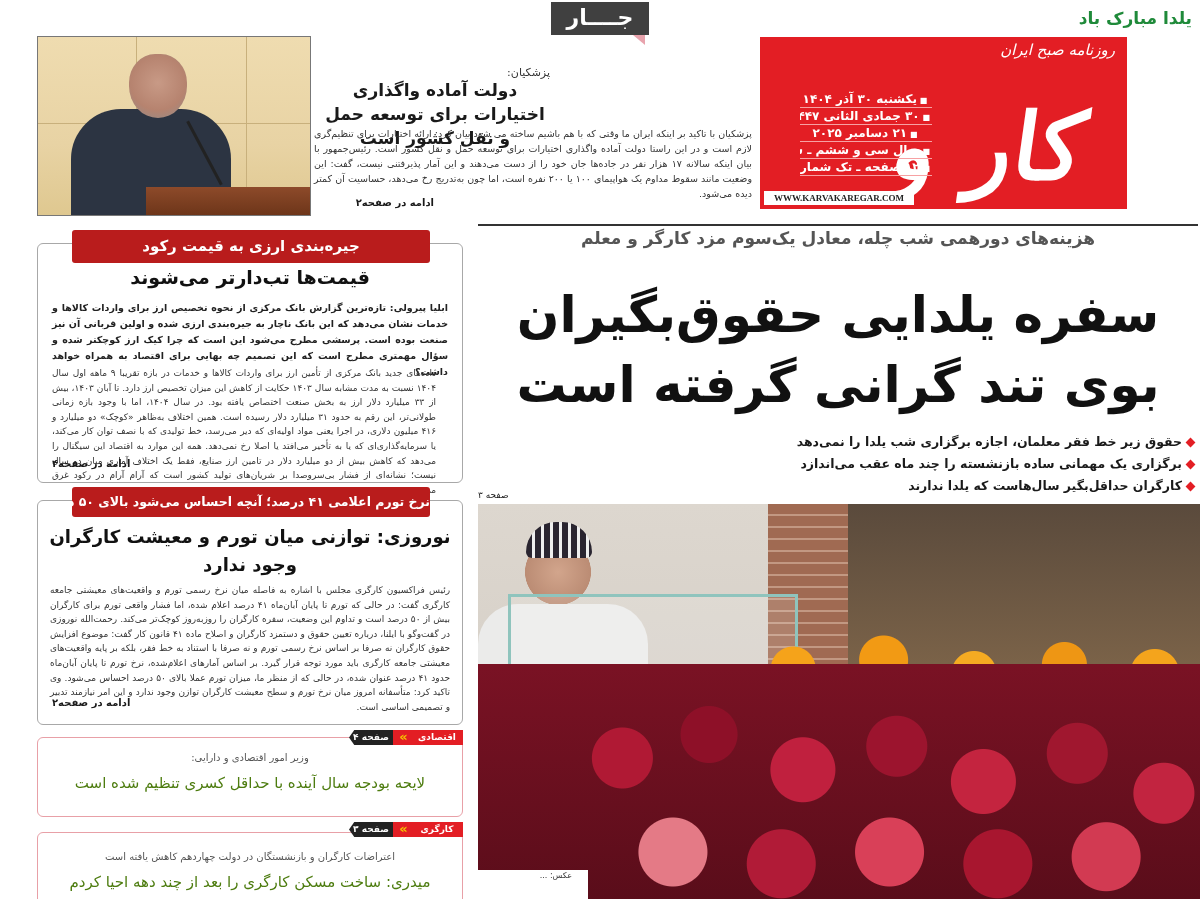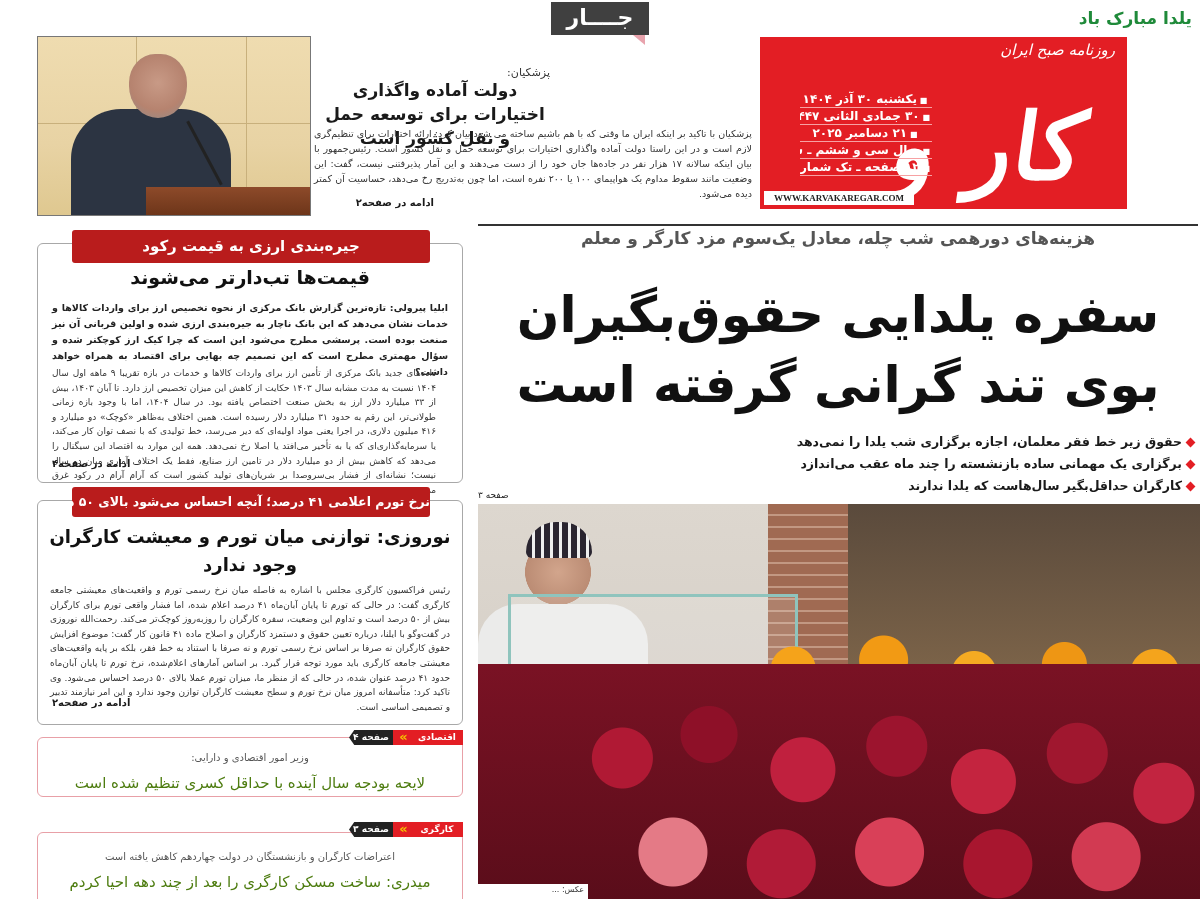--- a/index.html
+++ b/index.html
@@ -64,21 +64,21 @@
       radial-gradient(circle at 58% 35%, #9c142e 0 30px, transparent 31px),
       radial-gradient(circle at 70% 50%, #c4243f 0 32px, transparent 33px),
       radial-gradient(circle at 83% 38%, #a0172f 0 30px, transparent 31px),
       radial-gradient(circle at 95% 55%, #c22440 0 30px, transparent 31px),
       radial-gradient(circle at 27% 80%, #e47a86 0 34px, transparent 35px),
       radial-gradient(circle at 42% 85%, #b11b37 0 34px, transparent 35px),
       radial-gradient(circle at 57% 80%, #d94058 0 34px, transparent 35px),
       radial-gradient(circle at 72% 85%, #a8162f 0 34px, transparent 35px),
       radial-gradient(circle at 87% 82%, #d23a52 0 34px, transparent 35px),
       linear-gradient(180deg, #7a1224, #5a0d1a); }
-  #main-photo .caption { position: absolute; left: 0; bottom: 0; width: 110px; height: 15px; background: #fff; font-size: 8px; line-height: 12px; text-align: right; padding-right: 4px; color: #333; }
+  #main-photo .caption { position: absolute; left: 0; bottom: 0; width: 110px; height: 29px; background: #fff; font-size: 8px; line-height: 12px; text-align: right; padding-right: 16px; color: #333; }
 
   
   .box { position: absolute; border: 1.5px solid #a8a8a8; border-radius: 6px; background: #fff; }
   .red-banner { position: absolute; background: #b91c1c; color: #fff; font-weight: bold; text-align: center; border-radius: 3px; white-space: nowrap; }
   .box-headline { position: absolute; width: 100%; text-align: center; font-weight: bold; color: #111; }
   .box-body { position: absolute; font-size: 9px; line-height: 14.6px; text-align: justify; color: #333; }
   .box-lead { font-weight: bold; color: #222; font-size: 9.5px; line-height: 16px; }
   .cont { position: absolute; font-size: 10px; font-weight: bold; text-align: right; }
 
   #box1 { left: 37px; top: 243px; width: 426px; height: 240px; }
@@ -95,21 +95,21 @@
   #box2-cont { left: 14px; top: 196px; }
 
   .section-box { position: absolute; border: 1.5px solid #e8a0a7; border-radius: 6px; background: #fff; }
   .section-tag { position: absolute; height: 15px; font-size: 9px; line-height: 15px; color: #fff; font-weight: bold; }
   .section-tag .tag-red { position: absolute; right: 0; top: 0; height: 15px; width: 52px; background: #e31e24; text-align: center; }
   .section-tag .tag-chevron { position: absolute; right: 52px; top: 0; height: 15px; width: 18px; color: #f5c400; font-size: 13px; line-height: 14px; text-align: center; letter-spacing: -3px; background: #e31e24; }
   .section-tag .tag-page { position: absolute; right: 70px; top: 0; height: 15px; width: 44px; background: #222; text-align: center; clip-path: polygon(12% 0, 100% 0, 100% 100%, 12% 100%, 0 50%); }
   .section-kicker { position: absolute; width: 100%; text-align: center; font-size: 10px; color: #555; }
   .section-headline { position: absolute; width: 100%; text-align: center; font-size: 15px; color: #4d7c0f; }
 
-  #box3 { left: 37px; top: 737px; width: 426px; height: 60px; }
+  #box3 { left: 37px; top: 737px; width: 426px; height: 80px; }
   #box3-tag { left: 345px; top: 730px; width: 118px; }
   #box3-kicker { top: 14px; }
   #box3-headline { top: 36px; }
 
   #box4 { left: 37px; top: 832px; width: 426px; height: 80px; }
   #box4-tag { left: 345px; top: 822px; width: 118px; }
   #box4-kicker { top: 18px; }
   #box4-headline { top: 40px; }
 </style>
 </head>

